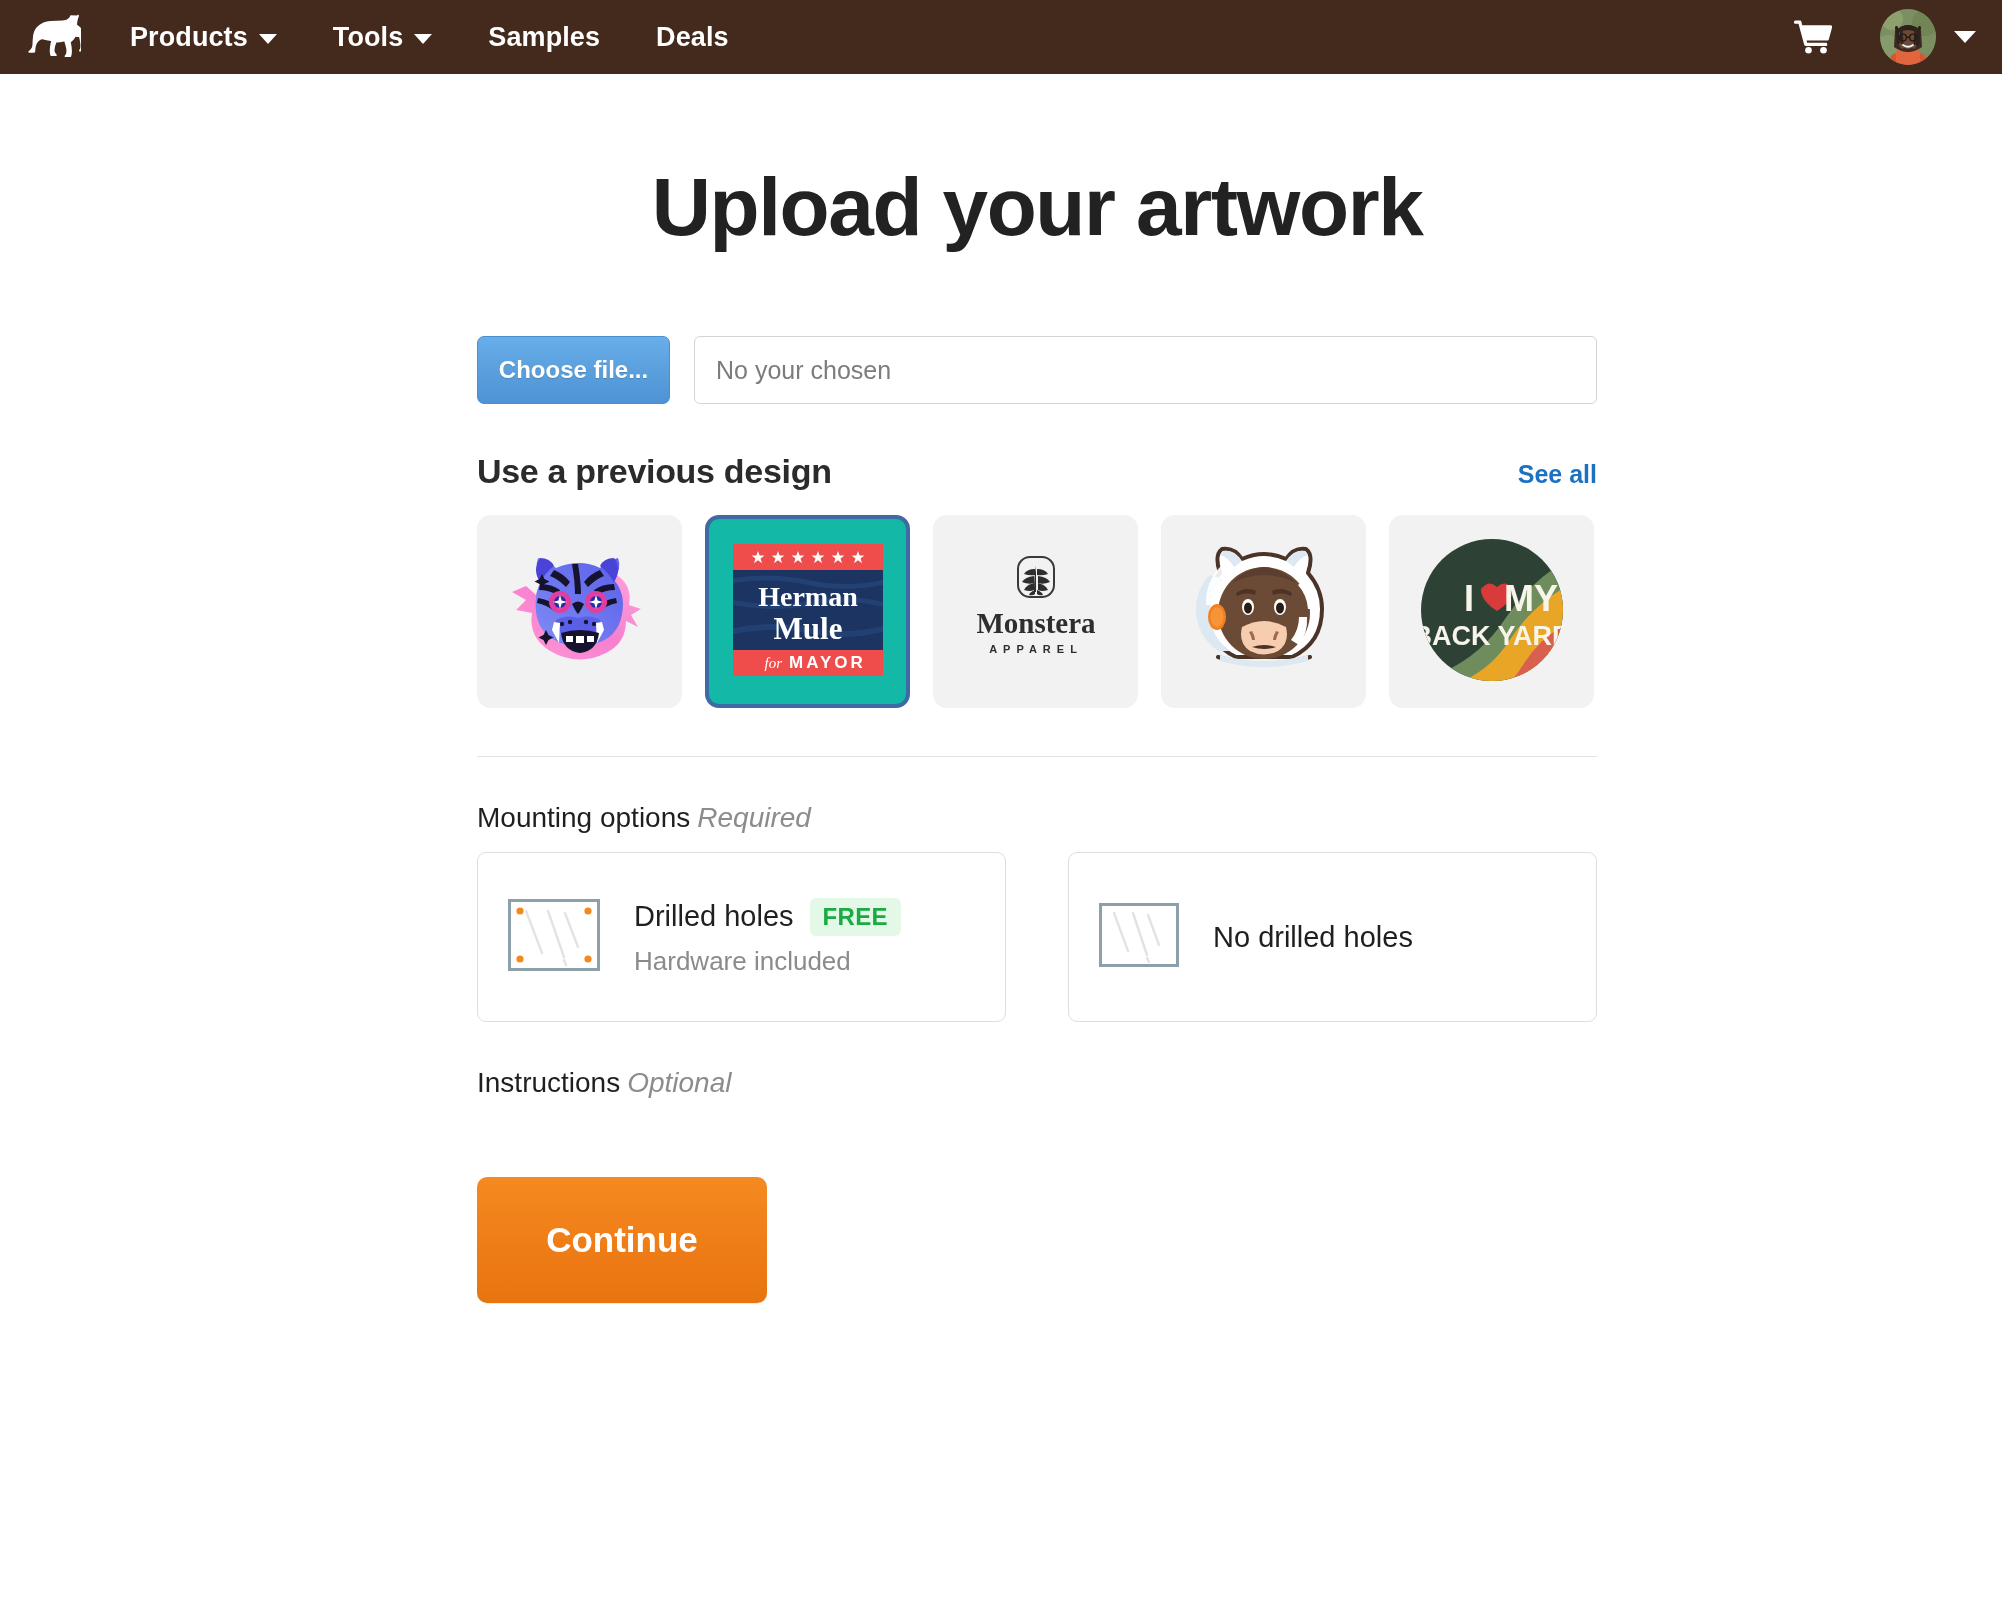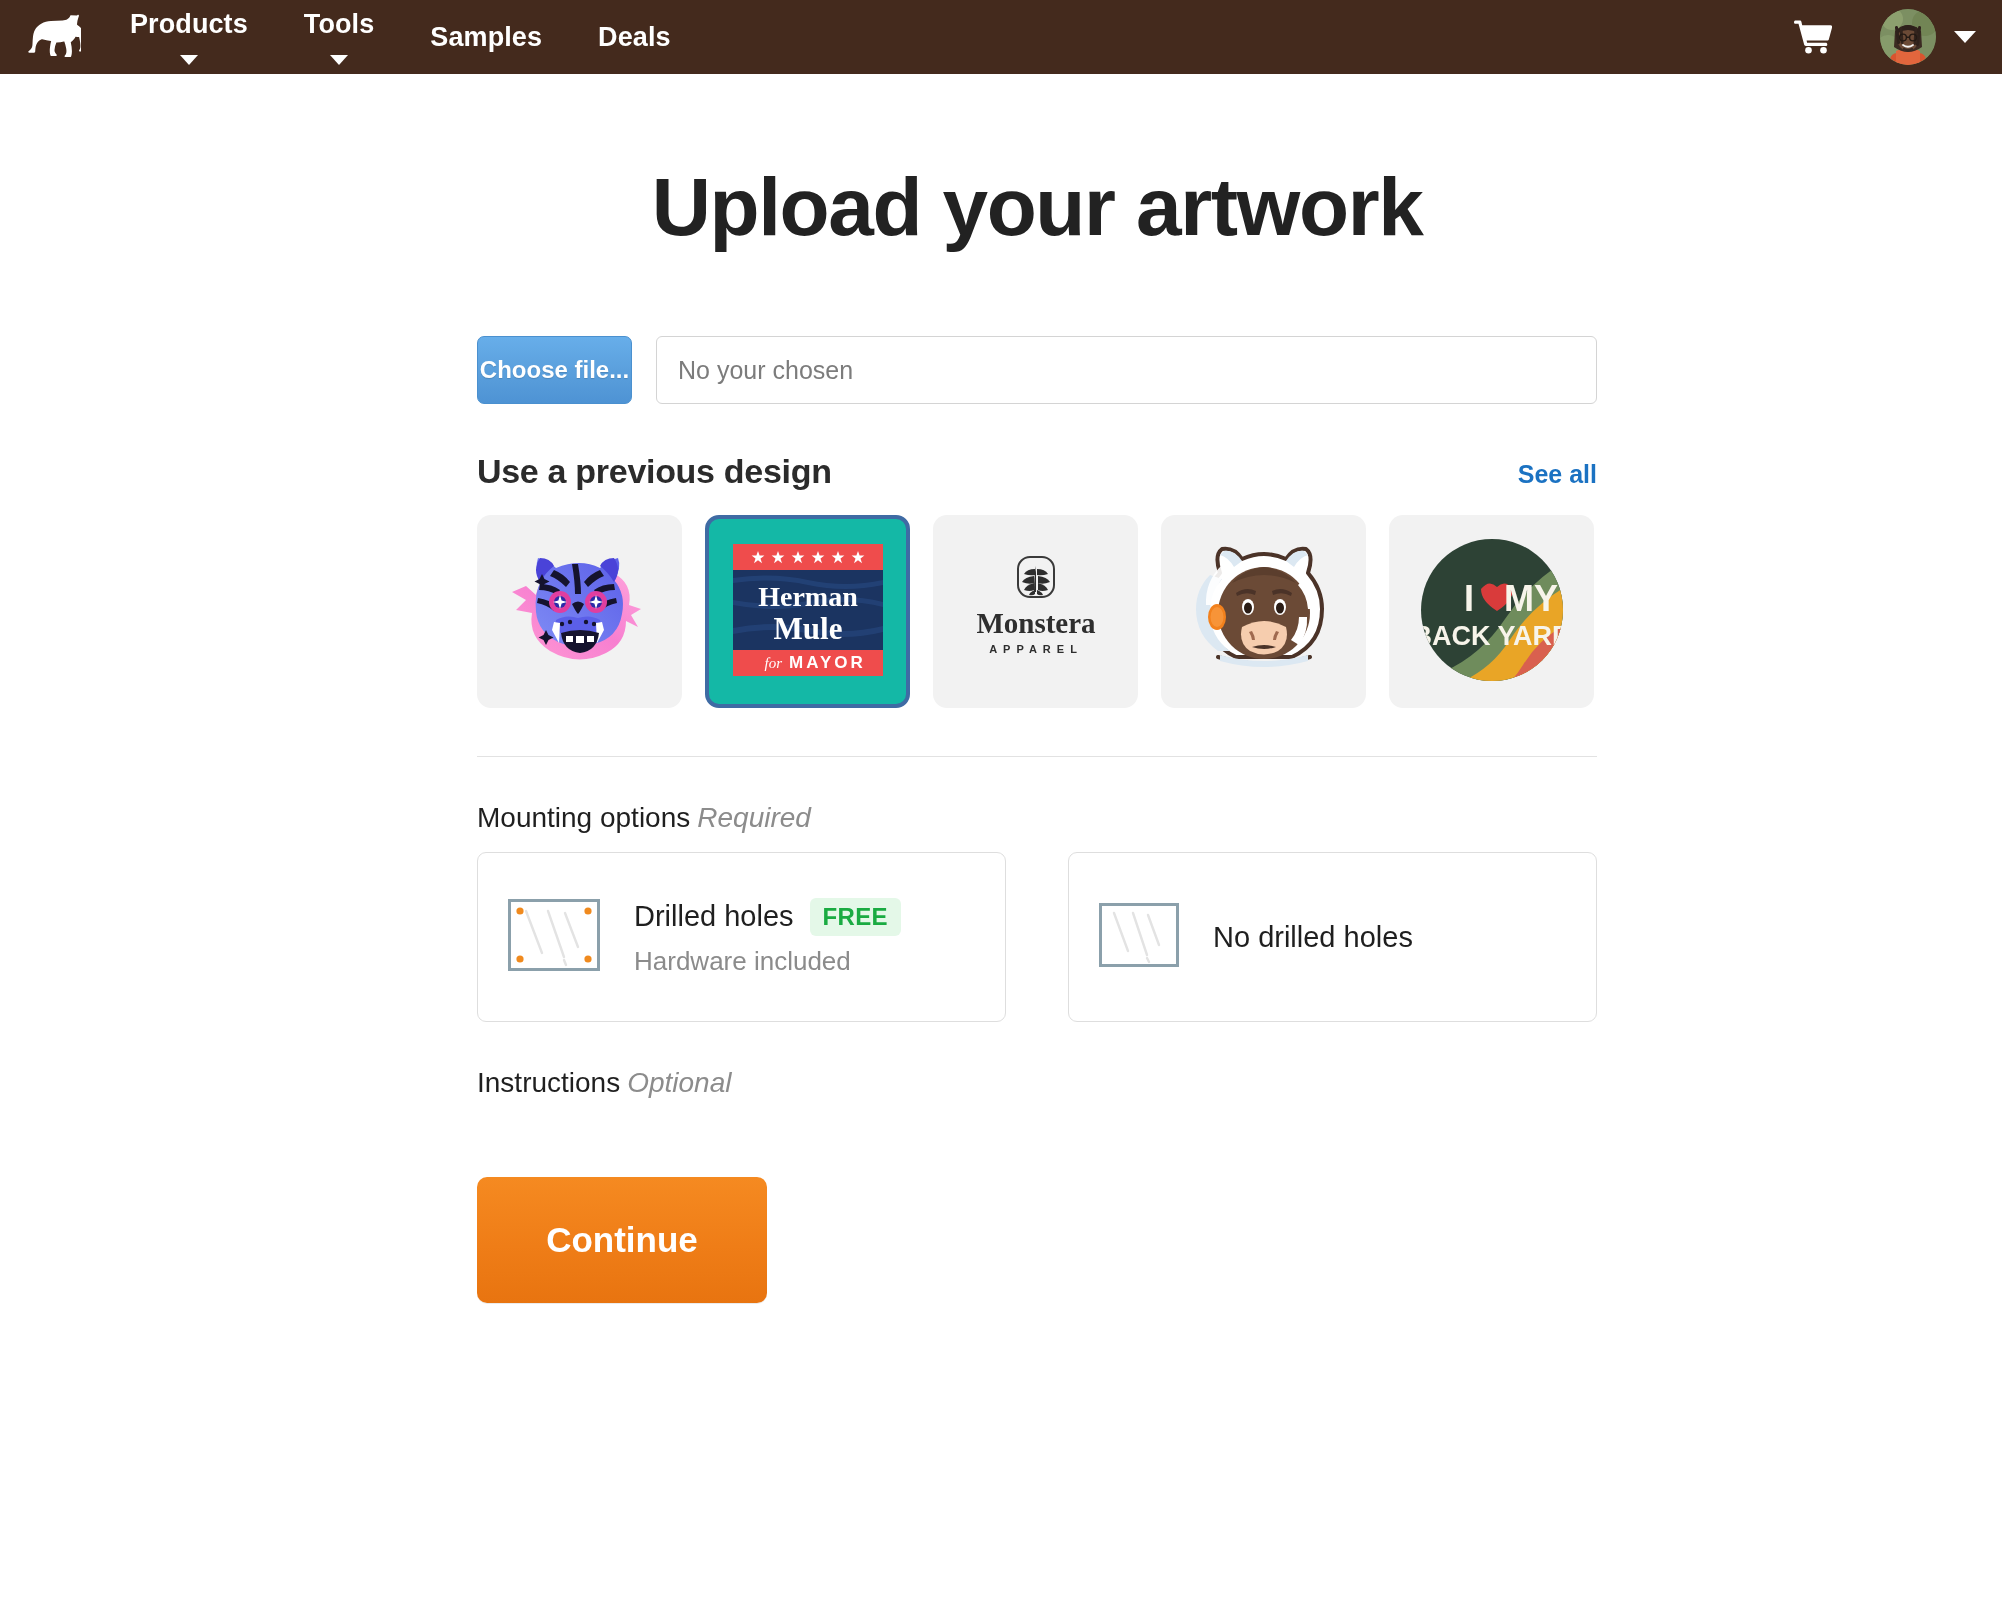--- a/index.html
+++ b/index.html
@@ -30,21 +30,20 @@
     color: #ffffff;
     font-size: 27px;
     font-weight: bold;
     padding: 0 28px;
     display: flex;
     align-items: center;
     gap: 11px;
     white-space: nowrap;
     cursor: pointer;
     letter-spacing: .1px;
-    flex-direction: column;
   }
   .caret {
     width: 0; height: 0;
     border-left: 9px solid transparent;
     border-right: 9px solid transparent;
     border-top: 10px solid #ffffff;
     display: inline-block;
     margin-top: 4px;
   }
   .nav-right {
@@ -90,21 +89,21 @@
 
   .content {
     width: 1120px;
     margin: 0 auto;
     padding-top: 88px;
   }
 
   
   .file-row { display: flex; align-items: stretch; }
   .choose-file-btn {
-    width: 155px;
+    width: 193px;
     height: 68px;
     border-radius: 7px;
     border: 1px solid #4a90cf;
     background: linear-gradient(to bottom, #67aeea 0%, #5ba0dd 50%, #4e93d4 100%);
     color: #ffffff;
     font-size: 24px;
     font-weight: bold;
     display: flex;
     align-items: center;
     justify-content: center;

